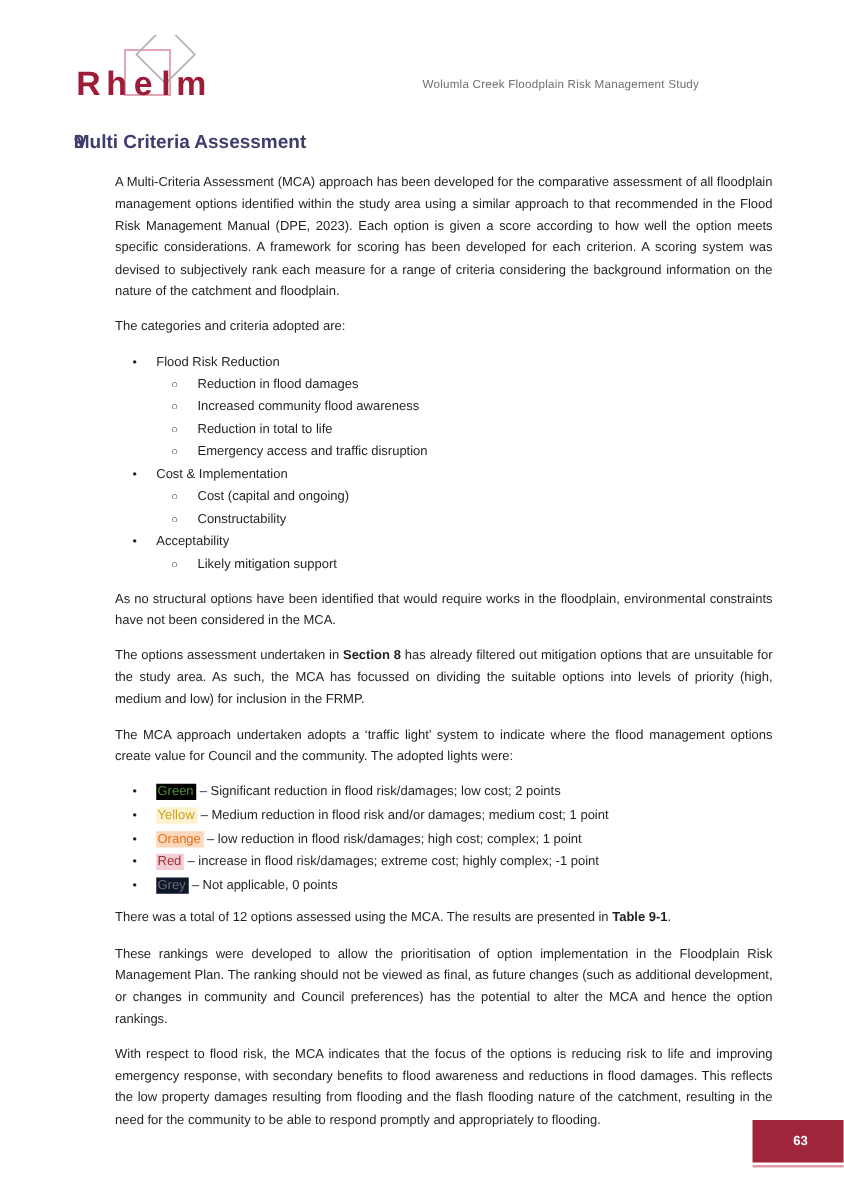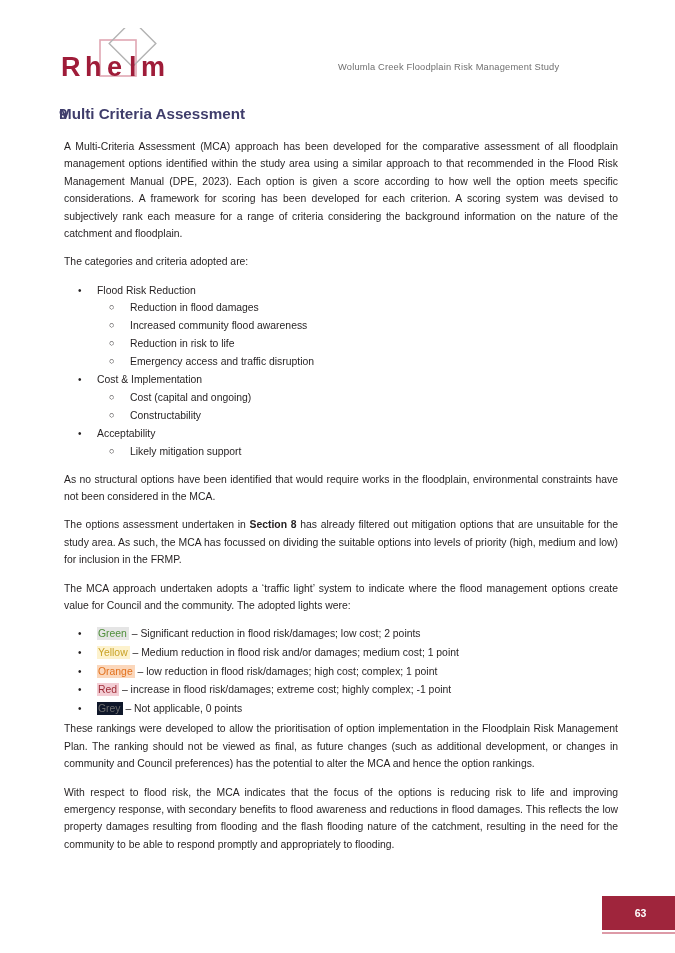--- a/index.html
+++ b/index.html
@@ -70,21 +70,21 @@
   .section-heading .num {
     position: absolute;
     left: 59px;
     top: 0;
   }
   .section-heading .ttl {
     display: inline-block;
   }
 
   .body-block {
-    padding-left: 64px;
+    padding-left: 92px;
     padding-right: 57px;
   }
 
   p.para {
     margin: 0 0 11px 0;
     font-size: 10.4px;
     line-height: 17.4px;
     color: #231f20;
     text-align: justify;
     text-justify: inter-word;
@@ -154,21 +154,21 @@
     left: 14px;
     top: 0;
     font-size: 10px;
     line-height: 17.6px;
     color: #231f20;
   }
   .hl {
     padding: 1px 2px 1px 1px;
     font-weight: normal;
   }
-  .hl-green  { background: #e5e5e5; color: #4f8f3a; }
+  .hl-green  { background: #000000; color: #4f8f3a; }
   .hl-yellow { background: #fdf2cd; color: #c9a227; }
   .hl-orange { background: #fbd7bb; color: #e2711d; }
   .hl-red    { background: #f3cdd4; color: #9e2b36; }
   .hl-grey   { background: #0f172a; color: #6d6d6d; }
 
   
   .footer-box {
     position: absolute;
     right: 0;
     top: 896px;
@@ -244,21 +244,21 @@
             <li class="l2">
               <span class="obullet">○</span>
               <span>Reduction in flood damages</span>
             </li>
             <li class="l2">
               <span class="obullet">○</span>
               <span>Increased community flood awareness</span>
             </li>
             <li class="l2">
               <span class="obullet">○</span>
-              <span>Reduction in risk to life</span>
+              <span>Reduction in total to life</span>
             </li>
             <li class="l2">
               <span class="obullet">○</span>
               <span>Emergency access and traffic disruption</span>
             </li>
           </ul>
         </li>
 
         <li class="l1">
           <span class="bullet">•</span>
@@ -305,20 +305,21 @@
           <span class="bullet">•</span><span class="hl hl-orange">Orange</span><span> – low reduction in flood risk/damages; high cost; complex; 1 point</span>
         </li>
         <li>
           <span class="bullet">•</span><span class="hl hl-red">Red</span><span> – increase in flood risk/damages; extreme cost; highly complex; -1 point</span>
         </li>
         <li>
           <span class="bullet">•</span><span class="hl hl-grey">Grey</span><span> – Not applicable, 0 points</span>
         </li>
       </ul>
 
+      <p class="para" style="margin-top:9px;"><span>There was a total of 12 options assessed using the MCA. The results are presented in </span><b>Table 9-1</b><span>.</span></p>
 
       <p class="para">These rankings were developed to allow the prioritisation of option implementation in the Floodplain Risk Management Plan. The ranking should not be viewed as final, as future changes (such as additional development, or changes in community and Council preferences) has the potential to alter the MCA and hence the option rankings.</p>
 
       <p class="para">With respect to flood risk, the MCA indicates that the focus of the options is reducing risk to life and improving emergency response, with secondary benefits to flood awareness and reductions in flood damages. This reflects the low property damages resulting from flooding and the flash flooding nature of the catchment, resulting in the need for the community to be able to respond promptly and appropriately to flooding.</p>
 
     </div>
   </div>
 
   <div class="footer-box">
     <div class="footer-pagenum">63</div>

